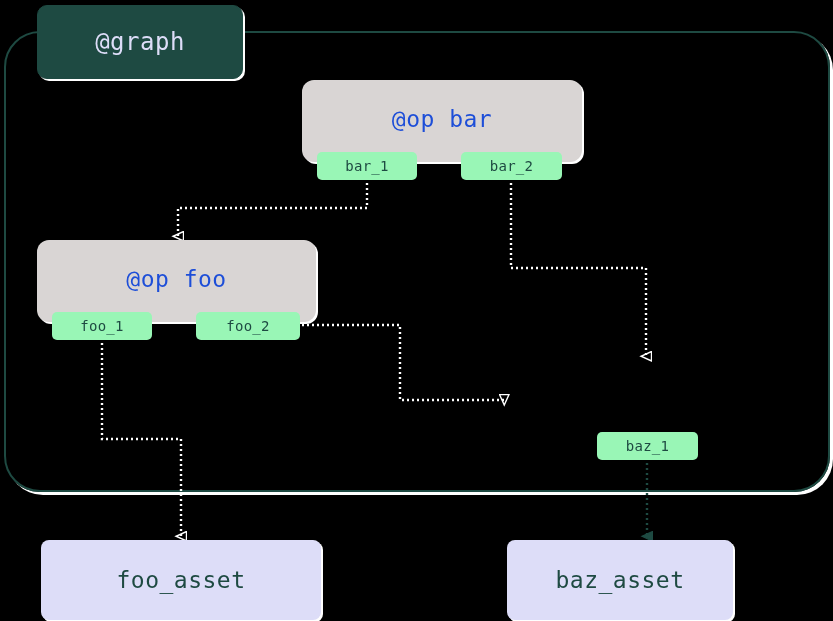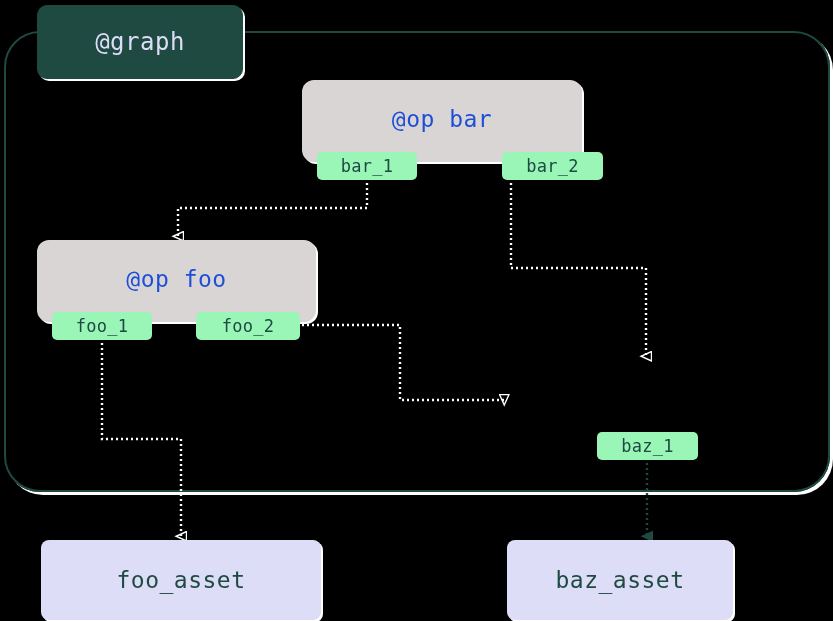--- a/index.html
+++ b/index.html
@@ -74,21 +74,21 @@
 
   
   .port {
     position: absolute;
     background: #99f6b6;
     border-radius: 5px;
     display: flex;
     align-items: center;
     justify-content: center;
     color: #1e4a42;
-    font-size: 17px;
+    font-size: 14px;
     letter-spacing: 0.3px;
     height: 28px;
   }
 
   
   .asset-node {
     position: absolute;
     background: #ddddf8;
     border-radius: 8px;
     box-shadow: 2px 2px 0 0 #ffffff;
@@ -126,21 +126,21 @@
         <polyline points="647,448 647,536" fill="none" stroke="#1e4a42" stroke-width="2.4" stroke-dasharray="2,3" stroke-linecap="butt" marker-end="url(#arrow-filled)"></polyline>
       </g>
   </svg>
 
   <div class="op-node" style="left:302px; top:80px; width:280px; height:82px;">
     <span class="op-node-label">@op bar</span>
   </div>
   <div class="port" style="left:317px; top:152px; width:100px;">
     <span>bar_1</span>
   </div>
-  <div class="port" style="left:461px; top:152px; width:101px;margin-left:41px;">
+  <div class="port" style="left:461px; top:152px; width:101px;">
     <span>bar_2</span>
   </div>
 
   <div class="op-node" style="left:37px; top:240px; width:279px; height:82px;">
     <span class="op-node-label">@op foo</span>
   </div>
   <div class="port" style="left:52px; top:312px; width:100px;">
     <span>foo_1</span>
   </div>
   <div class="port" style="left:196px; top:312px; width:104px;">

